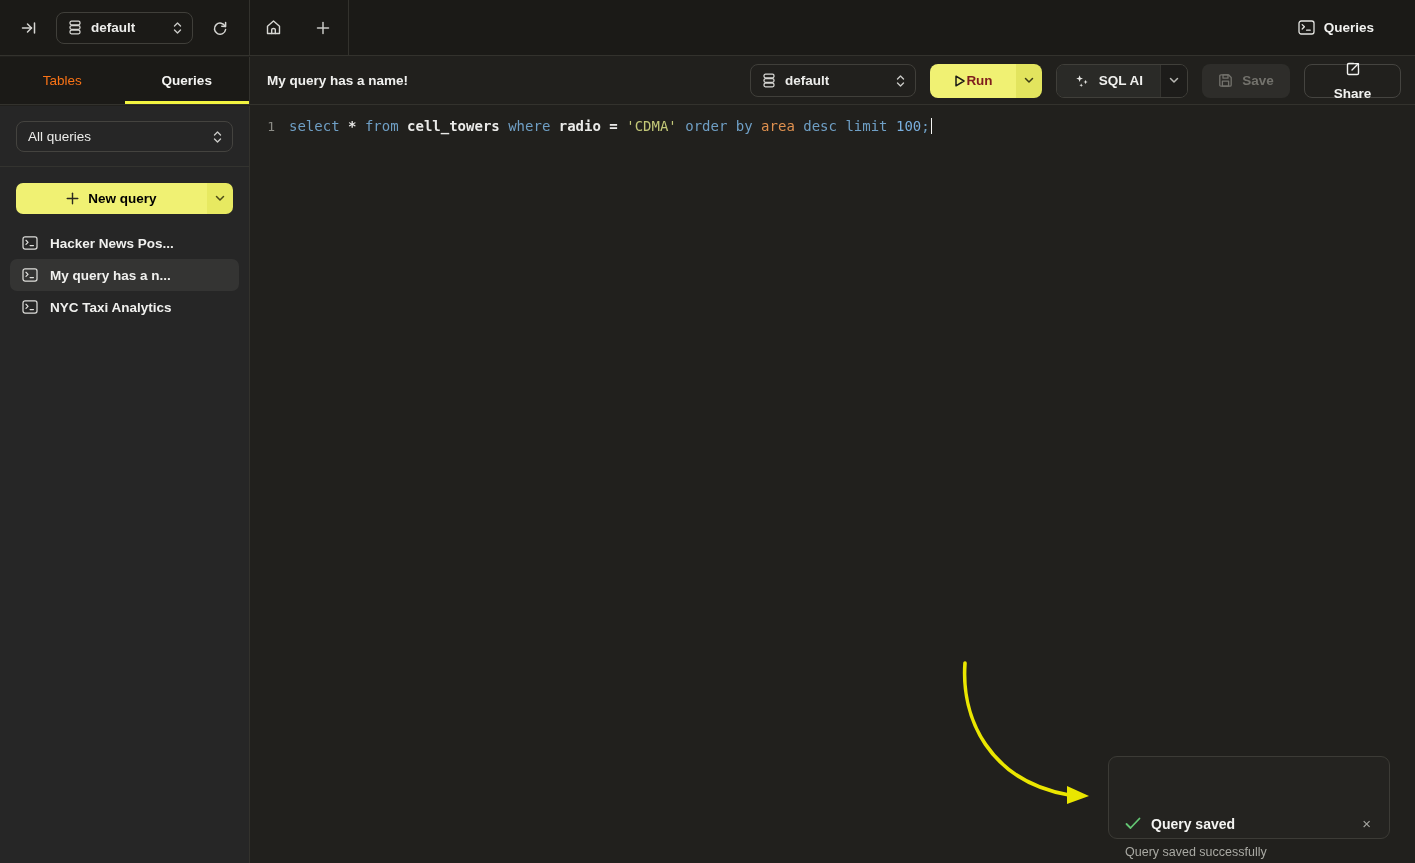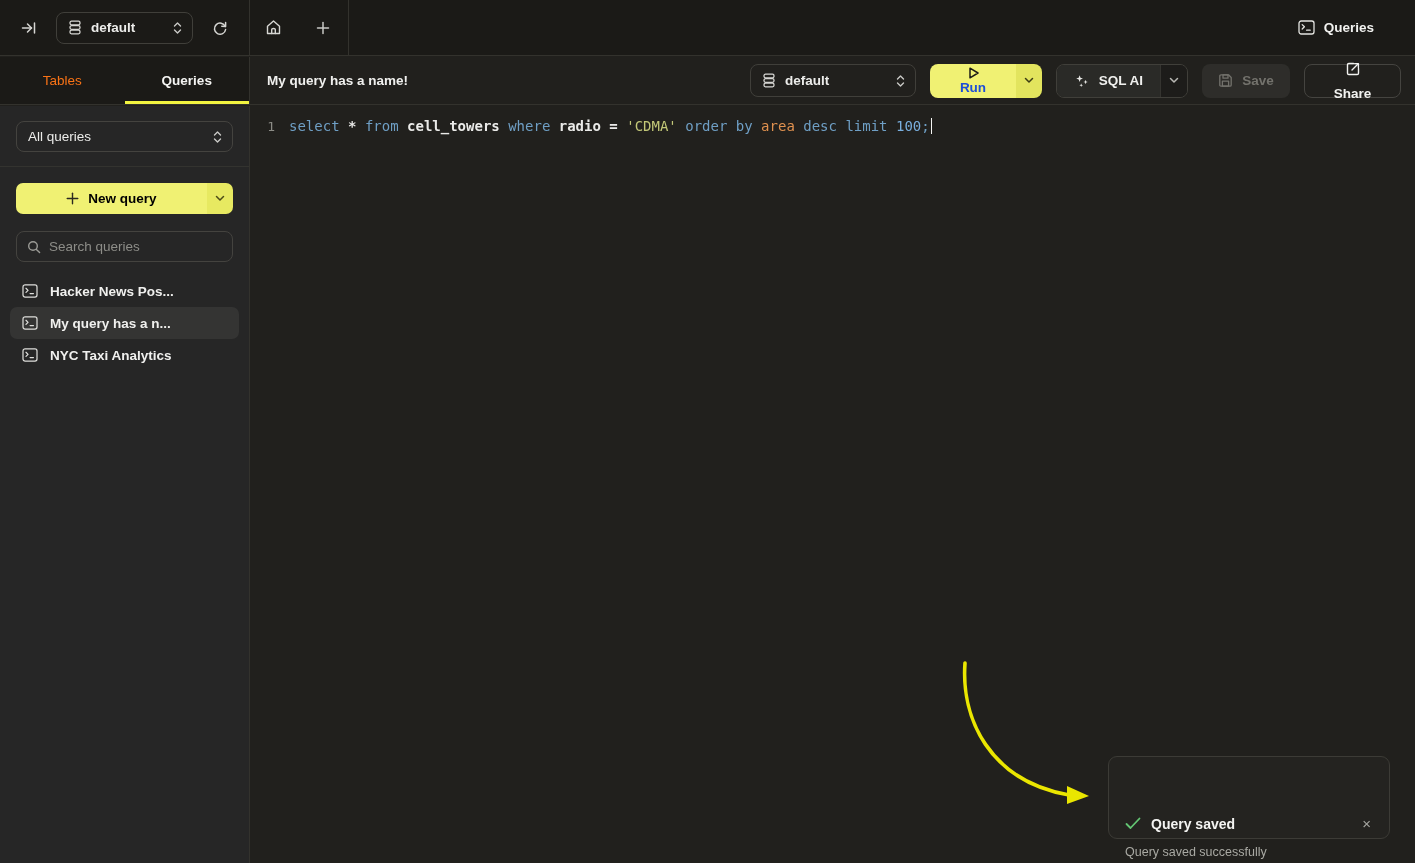--- a/index.html
+++ b/index.html
@@ -41,22 +41,22 @@
   .sidebar-tabs { width:250px; flex:none; background:#1b1a17; border-right:1px solid #33322d; display:flex; }
   .side-tab { flex:1; position:relative; display:flex; align-items:center; justify-content:center;
     font-size:13.5px; color:#f97316; cursor:pointer; }
   .side-tab.active { color:#f4f4f2; font-weight:700; }
   .side-tab .underline { position:absolute; left:0; right:0; bottom:0; height:3px; background:#f2f440; }
   .toolbar { flex:1; background:#21201d; display:flex; align-items:center; padding:0 14px 0 17px; }
   .toolbar-title { font-size:13.5px; font-weight:600; color:#f0f0ee; }
   .toolbar-actions { margin-left:auto; display:flex; align-items:center; gap:14px; }
   .db-select-toolbar { width:166px; height:33px; }
   .split-btn { display:flex; align-items:stretch; height:34px; border-radius:8px; overflow:hidden; cursor:pointer; }
-  .run-btn .main { background:#f0f173; color:#1d4ed8; display:flex; align-items:center; justify-content:center;
-    width:86px; font-size:13.5px; font-weight:600; border:none; cursor:pointer;flex-direction:column; }
+  .run-btn .main { background:#f0f173; color:#7f1d1d; display:flex; align-items:center; justify-content:center;
+    width:86px; font-size:13.5px; font-weight:600; border:none; cursor:pointer; }
   .run-btn .drop { background:#e2e45e; border:none; width:26px; display:flex; align-items:center;
     justify-content:center; color:#3c3c14; cursor:pointer; }
   .sqlai-btn { border:1px solid #403f3a; }
   .sqlai-btn .main { background:#2a2a27; border:none; color:#f0f0ee; display:flex; align-items:center;
     justify-content:center; gap:9px; width:103px; font-size:13.5px; font-weight:600; cursor:pointer; }
   .sqlai-btn .drop { background:#1d1c1a; border:none; border-left:1px solid #353430; width:27px;
     display:flex; align-items:center; justify-content:center; color:#b9b9b5; cursor:pointer; }
   .save-btn { height:34px; width:88px; background:#2e2d2a; border:none; border-radius:8px;
     color:#73726c; font-size:13.5px; font-weight:600; display:flex; align-items:center;
     justify-content:center; gap:9px; cursor:default; }
@@ -295,29 +295,20 @@
         <span>New query</span>
       </button>
       <button class="drop">
         <span>
           <svg width="10" height="7" viewBox="0 0 10 7" fill="none" stroke="#4c4b17" stroke-width="1.5" stroke-linecap="round" stroke-linejoin="round">
             <polyline points="1.5,1.5 5,5 8.5,1.5"></polyline>
           </svg>
         </span>
       </button>
     </div>
-    <div class="search-box">
-      <span>
-        <svg width="14" height="14" viewBox="0 0 14 14" fill="none" stroke="#9b9b96" stroke-width="1.4" stroke-linecap="round">
-          <circle cx="6" cy="6" r="4.3"></circle>
-            <line x1="9.4" y1="9.4" x2="12.6" y2="12.6"></line>
-        </svg>
-      </span>
-      <input type="text" placeholder="Search queries" style="">
-    </div>
     <div class="query-list">
       <div class="query-item">
         <span class="qicon">
           <svg width="16" height="14" viewBox="0 0 17 15" fill="none" stroke="#dededb" stroke-width="1.3" stroke-linecap="round" stroke-linejoin="round">
             <rect x="1" y="1" width="15" height="13" rx="2.2"></rect>
             <polyline points="4.2,4.6 6.4,6.8 4.2,9"></polyline>
               <line x1="8.6" y1="10.2" x2="12.2" y2="10.2"></line>
           </svg>
         </span>
         <span>Hacker News Pos...</span>

